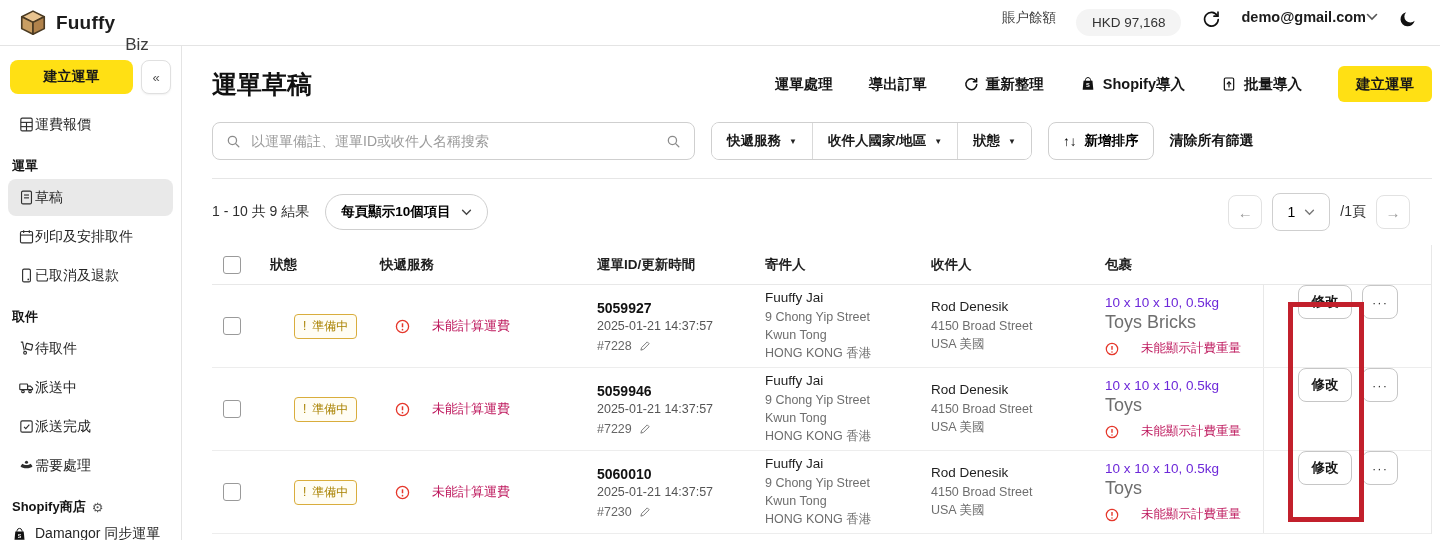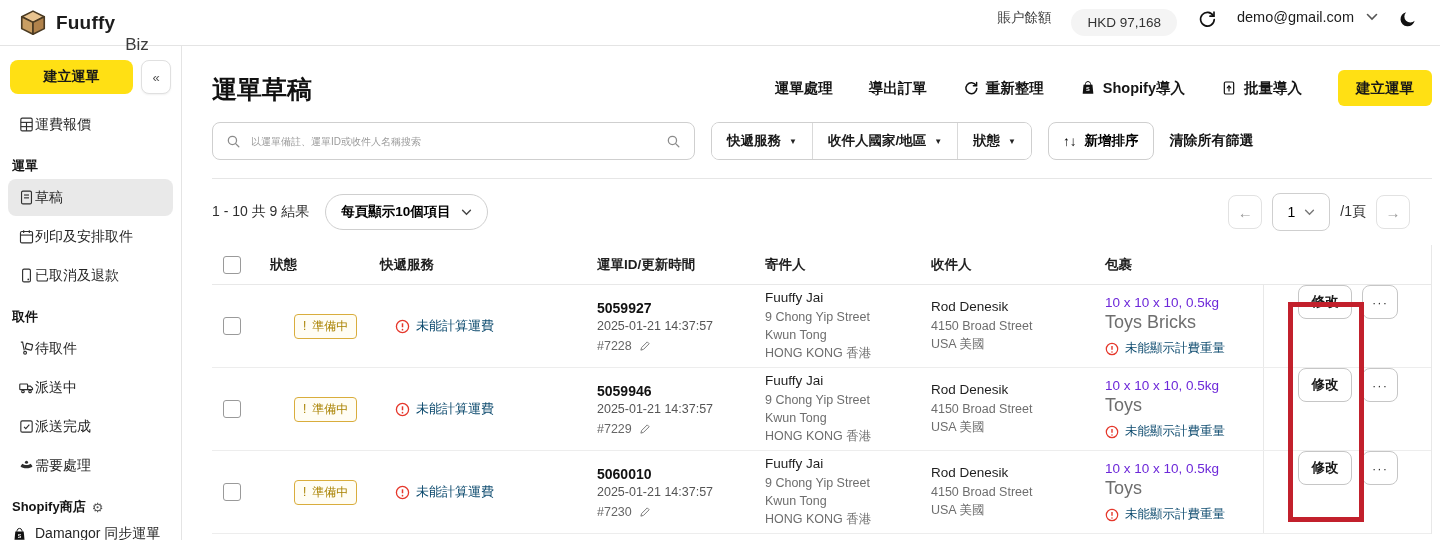--- a/index.html
+++ b/index.html
@@ -10,21 +10,21 @@
   
   .topbar { height:46px; display:flex; align-items:center; padding:0 22px 0 18px;
     border-bottom:1px solid #e4e4e4; background:#fff; }
   .brand { display:flex; align-items:center; gap:8px; }
   .brand-name { font-size:19px; font-weight:bold; letter-spacing:.2px; }
   .brand-suffix { font-size:17px; color:#3c3c3c; margin-left:2px; font-weight:normal;margin-top:44px; }
   .topbar-right { margin-left:auto; display:flex; align-items:flex-start; gap:20px; }
   .balance-label { font-size:13.5px; color:#3a3a3a; }
   .balance-pill { background:#f4f4f4; border-radius:15px; padding:6px 16px; font-size:13.5px; color:#333; }
   .icon-btn { display:flex; align-items:center; justify-content:center; background:none; border:none; cursor:pointer; color:#111; }
-  .account { display:flex; align-items:center; gap:12px; font-size:14.5px; font-weight:normal; cursor:pointer; }
+  .account { display:flex; align-items:center; gap:0; font-size:14.5px; font-weight:bold; cursor:pointer; }
 
   
   .body-row { display:flex; height:494px; }
   .sidebar { width:182px; border-right:1px solid #e4e4e4; padding:14px 8px 0 8px; overflow:hidden; flex-shrink:0; }
   .main { flex:1; padding:0 8px 0 30px; position:relative; }
 
   
   .create-row { display:flex; gap:8px; padding:0 2px; }
   .btn-yellow { background:#ffe014; border:none; border-radius:8px; font-weight:bold;
     font-size:14px; color:#181818; cursor:pointer; }
@@ -35,32 +35,32 @@
     font-size:14px; color:#262626; border-radius:8px; cursor:pointer; margin-top:2px; }
   .side-item.active { background:#e9e9e9; }
   .side-item .si { color:#2e2e2e; display:flex; }
   .side-section { font-size:13px; font-weight:bold; color:#141414; margin:14px 4px 4px 4px;
     display:flex; align-items:center; gap:6px; }
   .gear { font-size:13px; color:#555; cursor:pointer; }
   .store-item { padding:5px 4px 0 4px; cursor:pointer; }
   .store-line { display:flex; align-items:center; gap:8px; font-size:14px; color:#262626; }
 
   
-  .page-head { display:flex; align-items:flex-end; padding-top:16px; height:60px; }
+  .page-head { display:flex; align-items:center; padding-top:16px; height:60px; }
   .page-title { font-size:25px; font-weight:bold; color:#111; }
   .head-actions { margin-left:auto; display:flex; align-items:center; gap:36px; }
   .head-link { display:flex; align-items:center; gap:7px; font-size:14.5px; font-weight:bold;
     color:#161616; background:none; border:none; cursor:pointer; }
   .create-btn2 { height:36px; padding:0 18px; border-radius:6px; font-size:14.5px; }
 
   
   .filter-row { display:flex; align-items:center; gap:16px; margin-top:16px; }
   .search-box { width:483px; height:38px; border:1px solid #cfcfcf; border-radius:8px;
     display:flex; align-items:center; padding:0 12px; gap:9px; color:#909090; }
-  .search-box input { flex:1; border:none; outline:none; font-size:10px; color:#333;
+  .search-box input { flex:1; border:none; outline:none; font-size:14px; color:#333;
     font-family:inherit; background:transparent; }
   .search-box input::placeholder { color:#9b9b9b; }
   .filter-group { display:flex; border:1px solid #cfcfcf; border-radius:8px; height:38px; overflow:hidden; }
   .filter-seg { display:flex; align-items:center; gap:8px; padding:0 15px; font-size:13.5px;
     font-weight:bold; background:#fff; border:none; cursor:pointer; color:#1a1a1a; }
   .filter-seg + .filter-seg { border-left:1px solid #d9d9d9; }
   .tri { font-size:8px; color:#222; }
   .sort-btn { height:38px; border:1px solid #cfcfcf; border-radius:8px; background:#fff;
     display:flex; align-items:center; gap:8px; padding:0 14px; font-size:13.5px; font-weight:bold; cursor:pointer; }
   .clear-link { font-size:14px; font-weight:bold; color:#141414; cursor:pointer; background:none; border:none; }
@@ -88,21 +88,21 @@
   .th-ship, .td-ship { padding-left:32px; }
   .th-sender,.td-sender { padding-left:32px; }
   .th-recv, .td-recv { padding-left:33px; }
   .th-pkg,  .td-pkg { padding-left:39px; }
   .trow { height:83px; border-bottom:1px solid #ededed; }
   .cb { width:18px; height:18px; border:1.5px solid #9a9a9a; border-radius:3px; background:#fff; cursor:pointer; }
   .td-cb { padding-left:11px; }
   .badge { display:inline-flex; align-items:center; gap:6px; margin-left:26px;
     border:1px solid #d9ad3c; color:#a98200; background:#fffdf4; font-size:12px;
     padding:3px 8px; border-radius:4px; white-space:nowrap; }
-  .err { display:flex; align-items:center; gap:6px; color:#0c4a6e; font-size:13px; }
+  .err { display:flex; align-items:center; gap:22px; color:#be185d; font-size:13px; }
   .td-courier { padding-left:15px; }
   .ship-id { font-size:14px; font-weight:bold; color:#111; }
   .ship-time { font-size:12.5px; color:#555; margin-top:3px; }
   .ship-ref { display:flex; align-items:center; gap:7px; font-size:12.5px; color:#666; margin-top:6px; }
   .pencil { cursor:pointer; color:#777; display:flex; }
   .p-name { font-size:13.5px; color:#1e1e1e; margin-bottom:3px; }
   .p-line { font-size:12.5px; color:#6e6e6e; line-height:1.45; }
   .pkg-size { font-size:13.5px; color:#6d28d9; }
   .pkg-note { font-size:18px; color:#6e6e6e; margin-top:2px; }
   .pkg-err { margin-top:7px; font-size:12.5px; }

